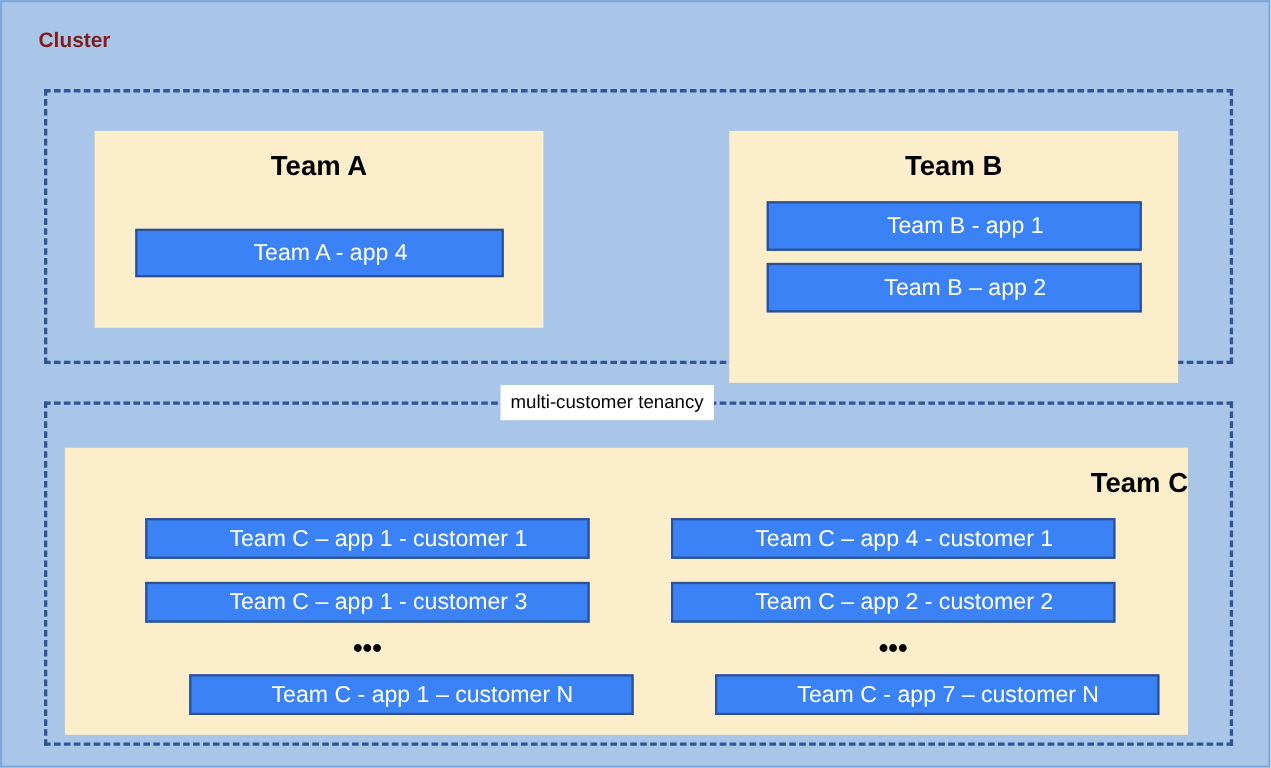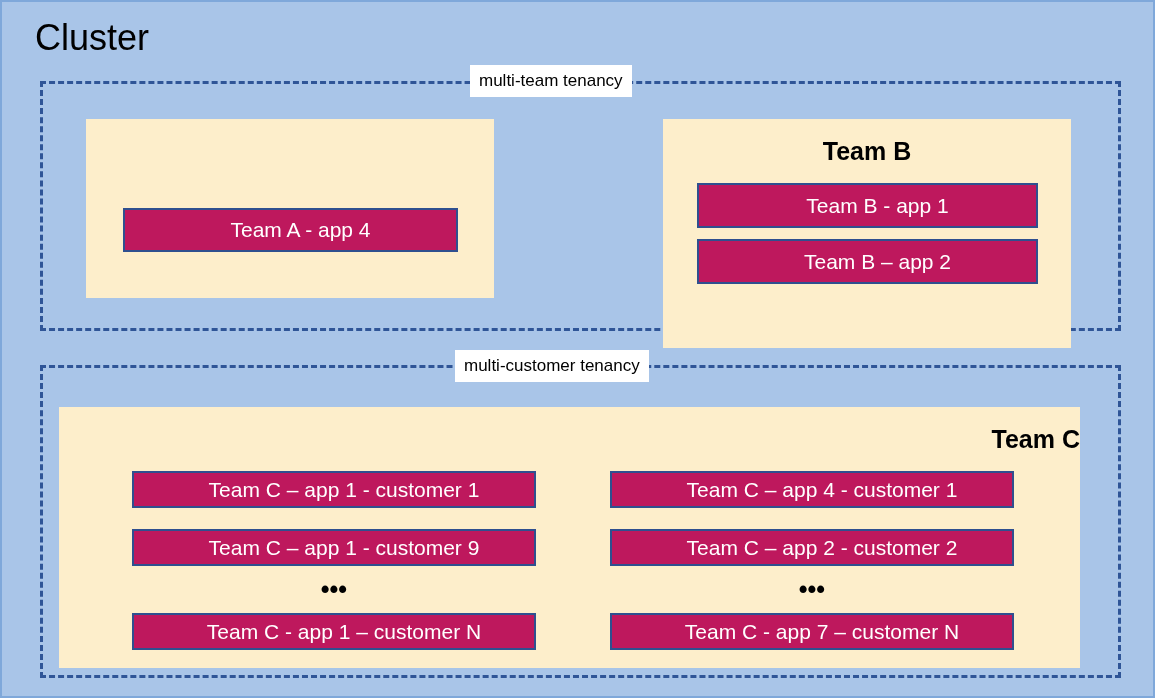--- a/index.html
+++ b/index.html
@@ -19,23 +19,23 @@
     background: #a9c5e8;
     border: 2px solid #7fa8da;
     overflow: hidden;
   }
 
   
   .cluster-title {
     position: absolute;
     left: 33px;
     top: 20px;
-    font-size: 36px;
-    font-weight: normal;
-    color: #000000;
+    font-size: 19px;
+    font-weight: bold;
+    color: #7f1d1d;
     letter-spacing: 0px;
     line-height: 32px;
     white-space: nowrap;
   }
 
   
   .tenancy-zone {
     position: absolute;
     box-sizing: border-box;
     border: 3px dashed #2f5597;
@@ -116,21 +116,21 @@
   }
   #team-c-panel .team-title {
     top: 17px;
     text-align: right;
   }
 
   
   .app-box {
     position: absolute;
     box-sizing: border-box;
-    background: #be185d;
+    background: #3b82f6;
     border: 2px solid #2f4f8f;
     color: #ffffff;
     font-size: 21px;
     display: flex;
     align-items: center;
     justify-content: center;
     text-align: center;
     white-space: nowrap;
     line-height: 24px;
     padding-left: 20px;
@@ -165,21 +165,21 @@
     height: 37px;
   }
   
   .teamc-col-right .app-box {
     left: 551px;
     width: 404px;
     height: 37px;
   }
   .teamc-row-1 { top: 64px; }
   .teamc-row-2 { top: 122px; }
-  .teamc-row-n { top: 206px; }
+  .teamc-row-n { top: 206px; margin-left: 40px; }
 
   .ellipsis {
     position: absolute;
     font-size: 25px;
     font-weight: bold;
     color: #000000;
     line-height: 20px;
     text-align: center;
     white-space: nowrap;
   }
@@ -196,42 +196,42 @@
 </style>
 </head>
 <body>
 
 <div id="canvas">
 
   <div class="cluster-title">Cluster</div>
 
   <div class="tenancy-zone" id="zone-multi-team"></div>
 
-  <div class="tenancy-label" id="label-multi-team">multi-team tenancy</div>
 
   <div class="team-panel" id="team-a-panel">
+    <div class="team-title">Team A</div>
     <div class="app-box" id="teamA-app1">Team A - app 4</div>
   </div>
 
   <div class="team-panel" id="team-b-panel">
     <div class="team-title">Team B</div>
     <div class="app-box" id="teamB-app1">Team B - app 1</div>
     <div class="app-box" id="teamB-app2">Team B – app 2</div>
   </div>
 
   <div class="tenancy-zone" id="zone-multi-customer"></div>
 
   <div class="tenancy-label" id="label-multi-customer">multi-customer tenancy</div>
 
   <div class="team-panel" id="team-c-panel">
     <div class="team-title">Team C</div>
 
     <div class="teamc-col-left">
       <div class="app-box teamc-row-1">Team C – app 1 - customer 1</div>
-      <div class="app-box teamc-row-2">Team C – app 1 - customer 9</div>
+      <div class="app-box teamc-row-2">Team C – app 1 - customer 3</div>
       <div class="ellipsis">•••</div>
       <div class="app-box teamc-row-n">Team C - app 1 – customer N</div>
     </div>
 
     <div class="teamc-col-right">
       <div class="app-box teamc-row-1">Team C – app 4 - customer 1</div>
       <div class="app-box teamc-row-2">Team C – app 2 - customer 2</div>
       <div class="ellipsis">•••</div>
       <div class="app-box teamc-row-n">Team C - app 7 – customer N</div>
     </div>

